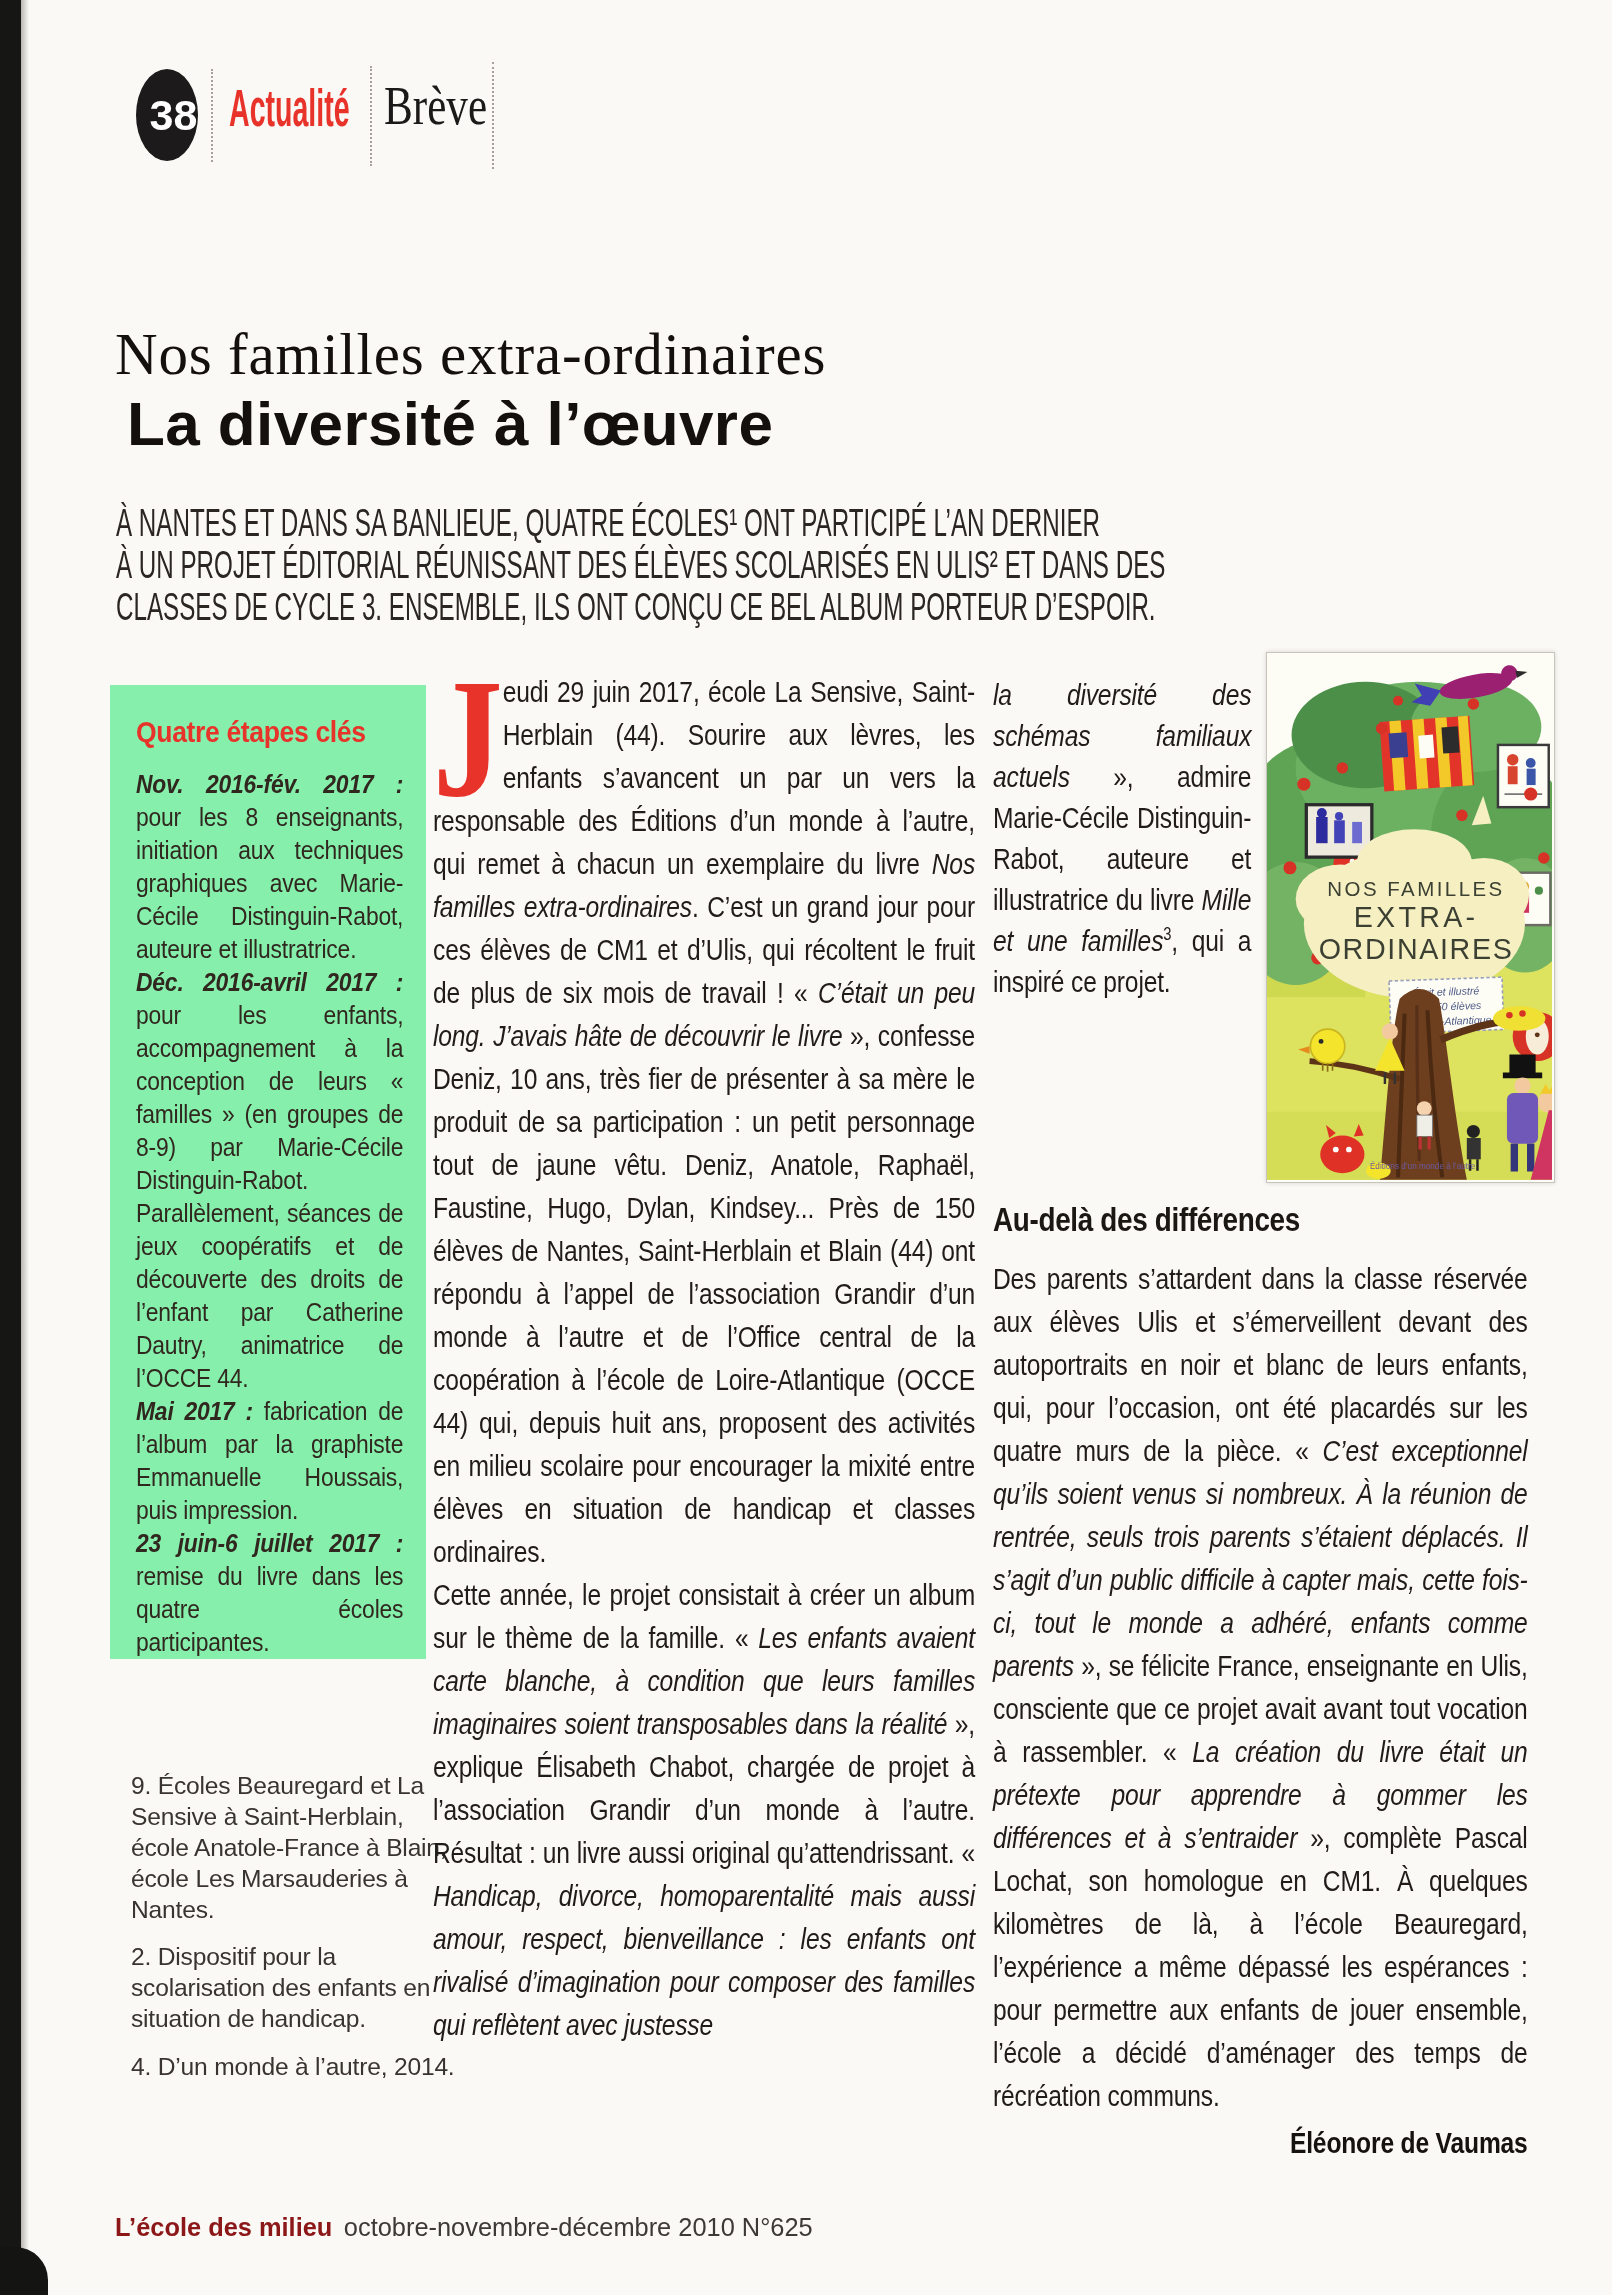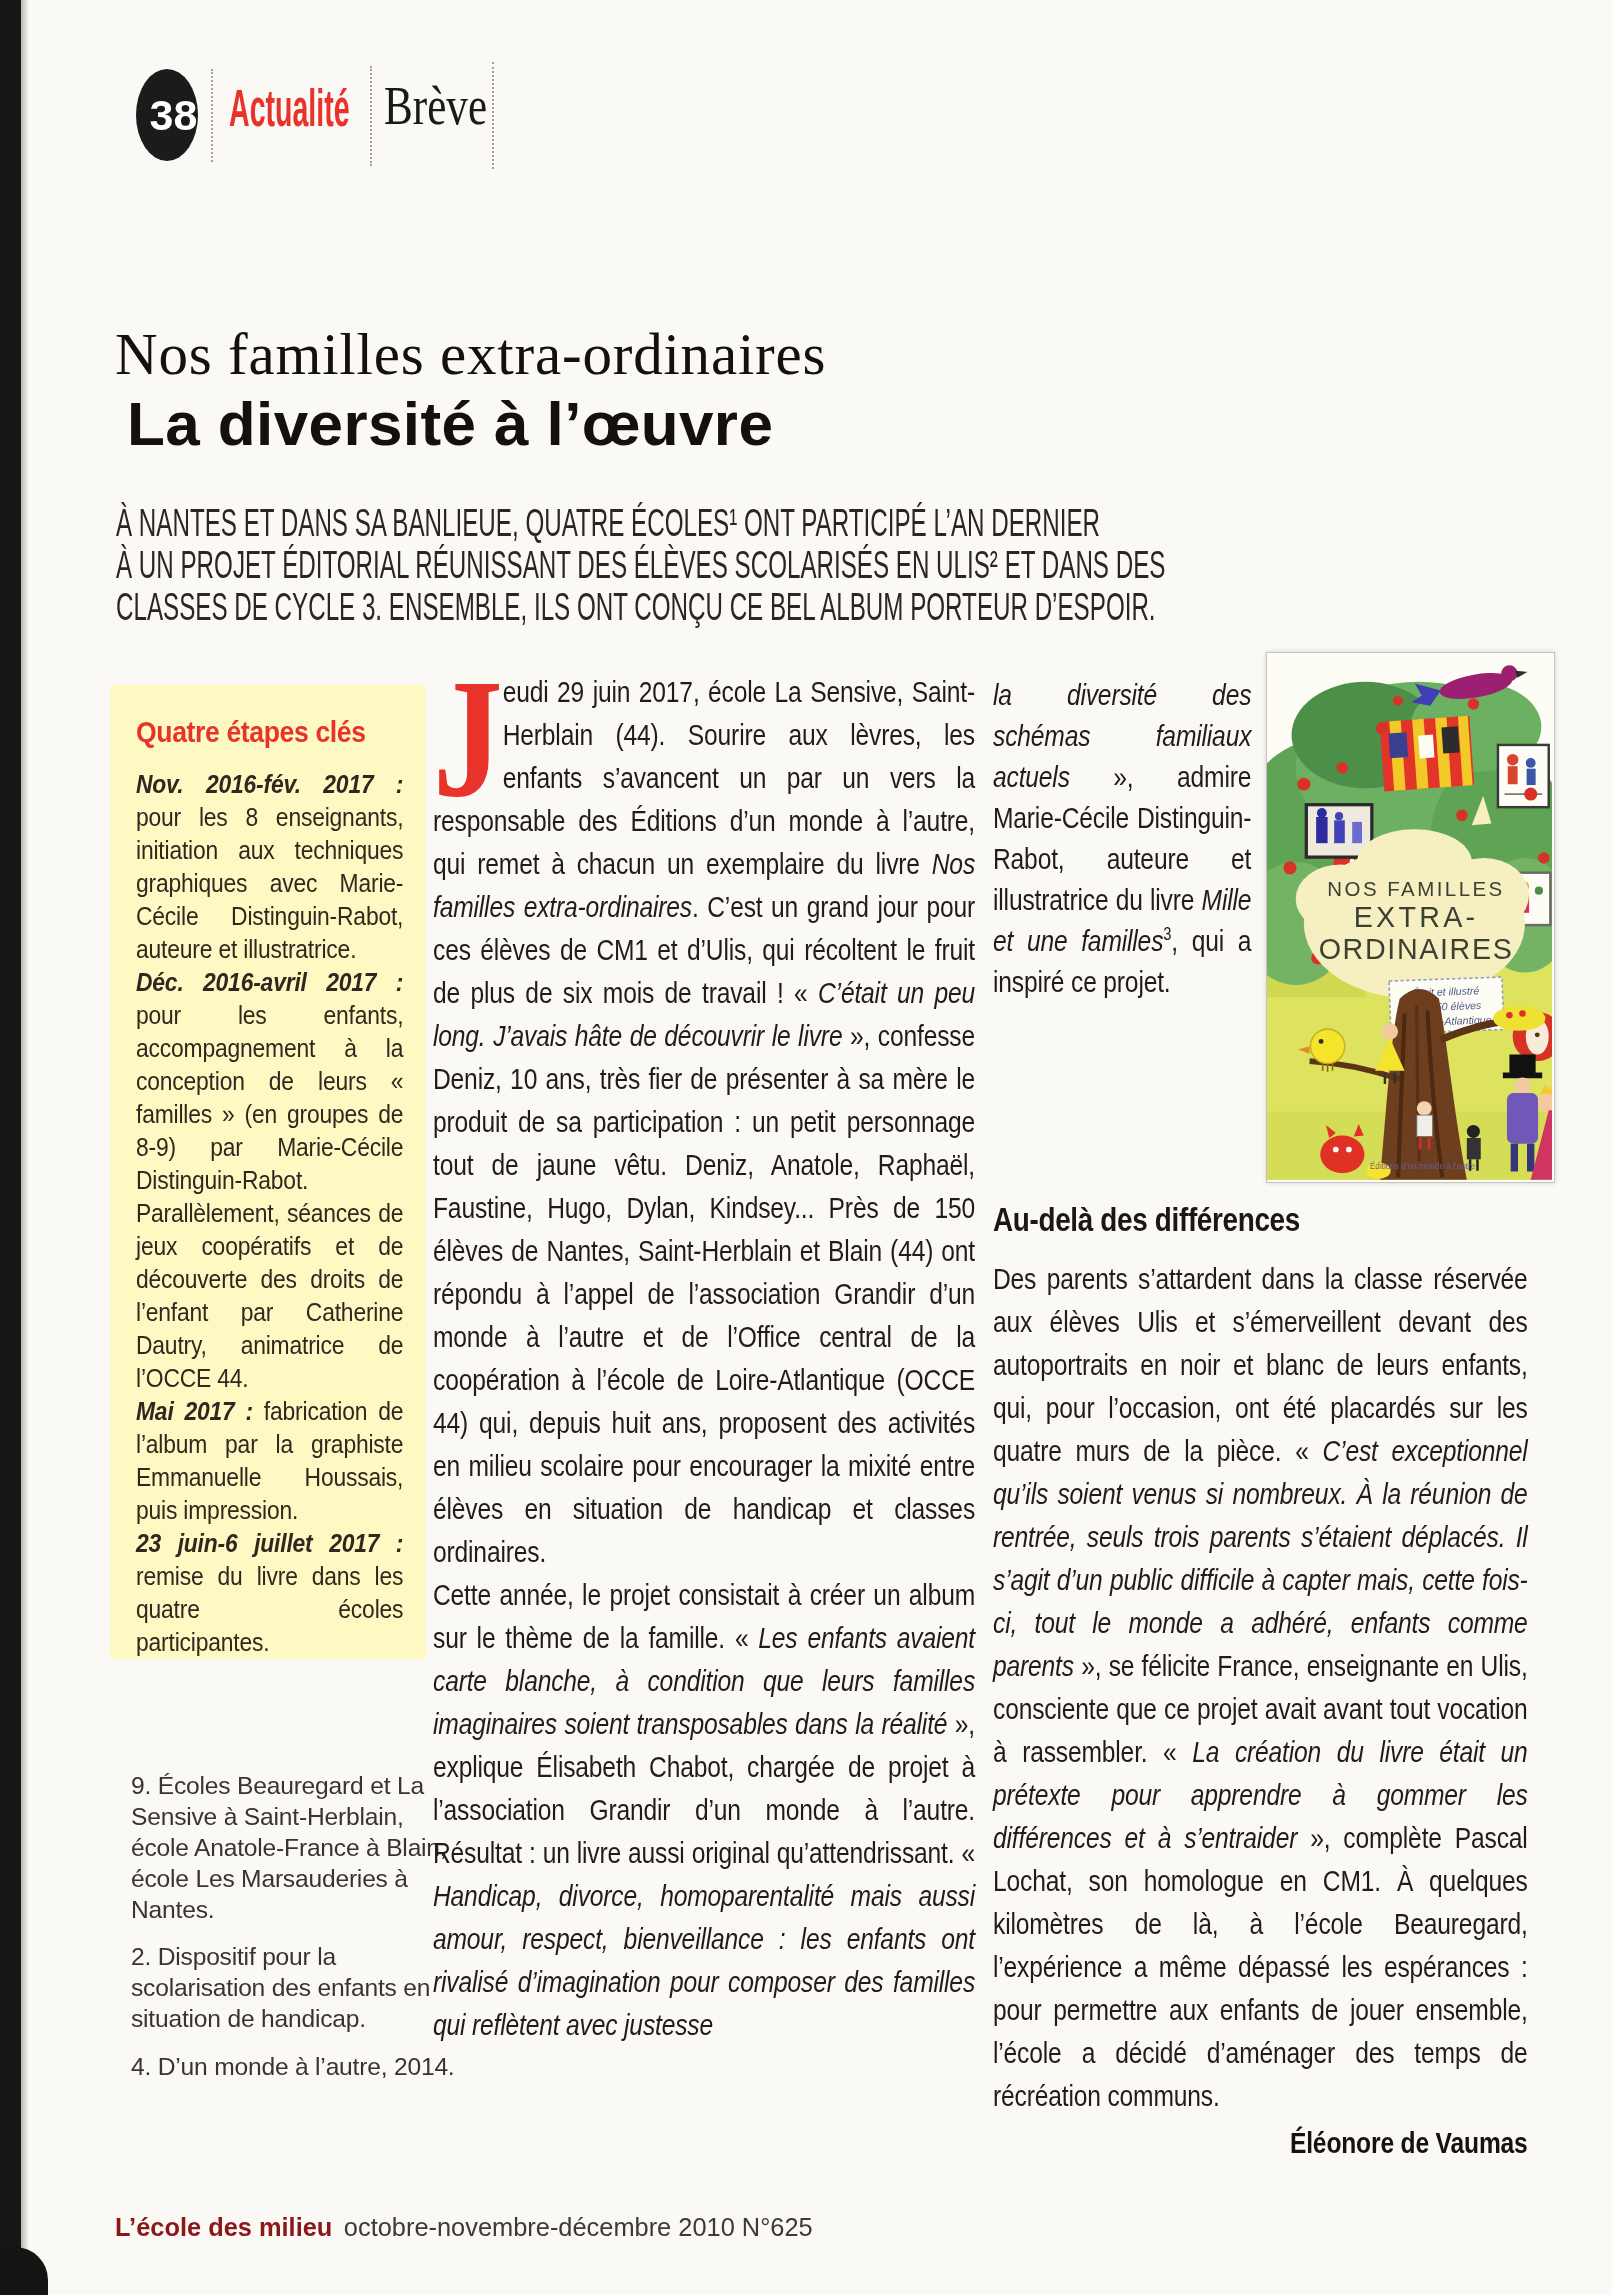--- a/index.html
+++ b/index.html
@@ -19,21 +19,21 @@
   .subsection-label{left:384px;top:75px;font-family:"Liberation Serif",serif;font-size:54px;color:#1c1a18;
     transform:scaleX(0.8);transform-origin:0 0;white-space:nowrap;}
   
   .kicker{left:115px;top:320px;font-family:"Liberation Serif",serif;font-size:59px;color:#13100e;
     letter-spacing:0.8px;white-space:nowrap;}
   .main-title{left:127px;top:388px;font-size:62px;font-weight:700;color:#13100e;letter-spacing:0.4px;white-space:nowrap;}
   .standfirst{left:116px;top:502px;}
   .standfirst div{font-size:39px;line-height:42px;color:#2b2622;white-space:nowrap;
     transform:scaleX(0.62);transform-origin:0 0;}
   
-  .sidebar-box{left:110px;top:685px;width:316px;height:974px;background:#fef9c3;}
+  .sidebar-box{left:110px;top:685px;width:316px;height:974px;background:#86efac;}
   .sidebar-inner{position:absolute;left:26px;top:29.5px;width:297px;transform:scaleX(0.9);transform-origin:0 0;}
   .sidebar-title{color:#e8332b;font-size:29.5px;font-weight:700;margin:0 0 19.7px 0;letter-spacing:-0.4px;}
   .sidebar-entry{font-size:25.4px;line-height:33px;text-align:justify;margin:0;color:#30271f;letter-spacing:-0.2px;}
   
   .footnotes{left:131px;top:1770px;width:328px;}
   .footnotes p{font-size:24.6px;line-height:31px;margin:0 0 16.4px 0;color:#39342f;letter-spacing:-0.2px;}
   
   .col{text-align:justify;font-size:30px;line-height:43px;letter-spacing:-0.2px;color:#211c19;
     transform:scaleX(0.82);transform-origin:0 0;}
   .col p{margin:0;}

